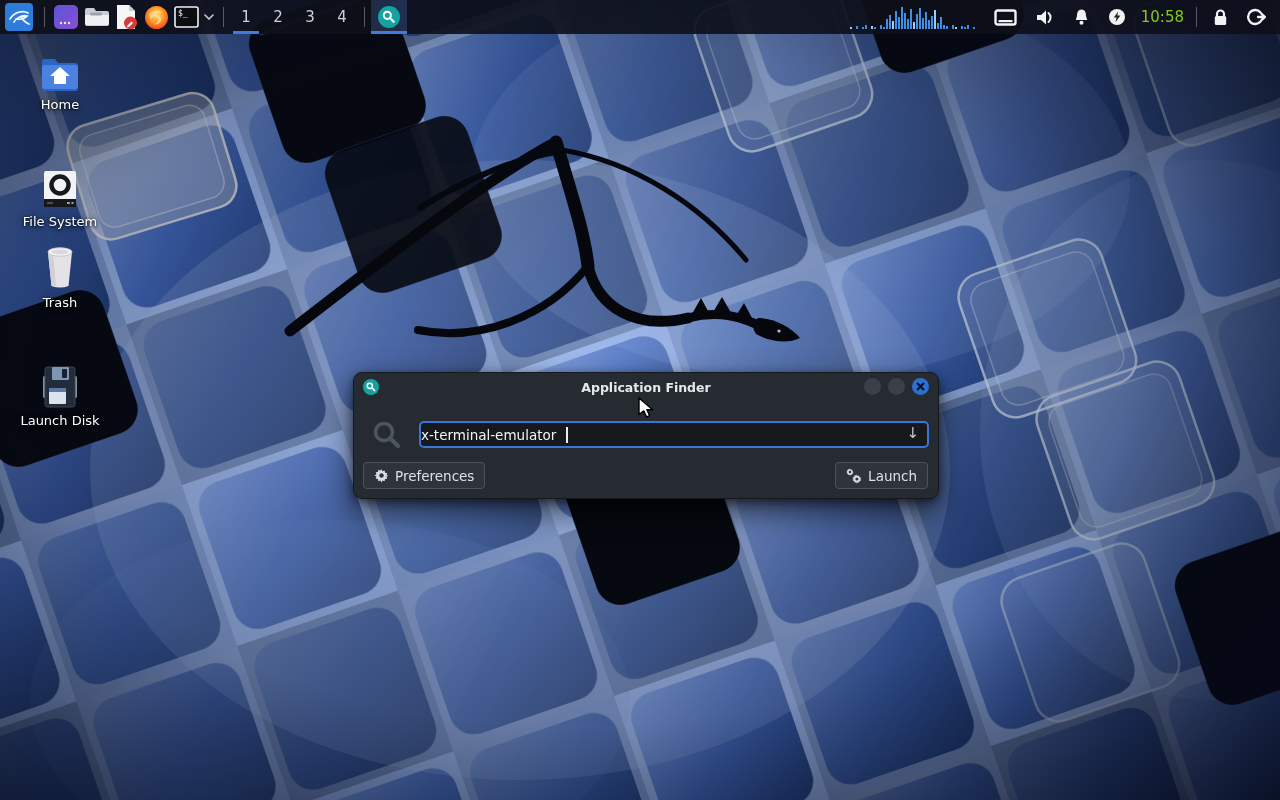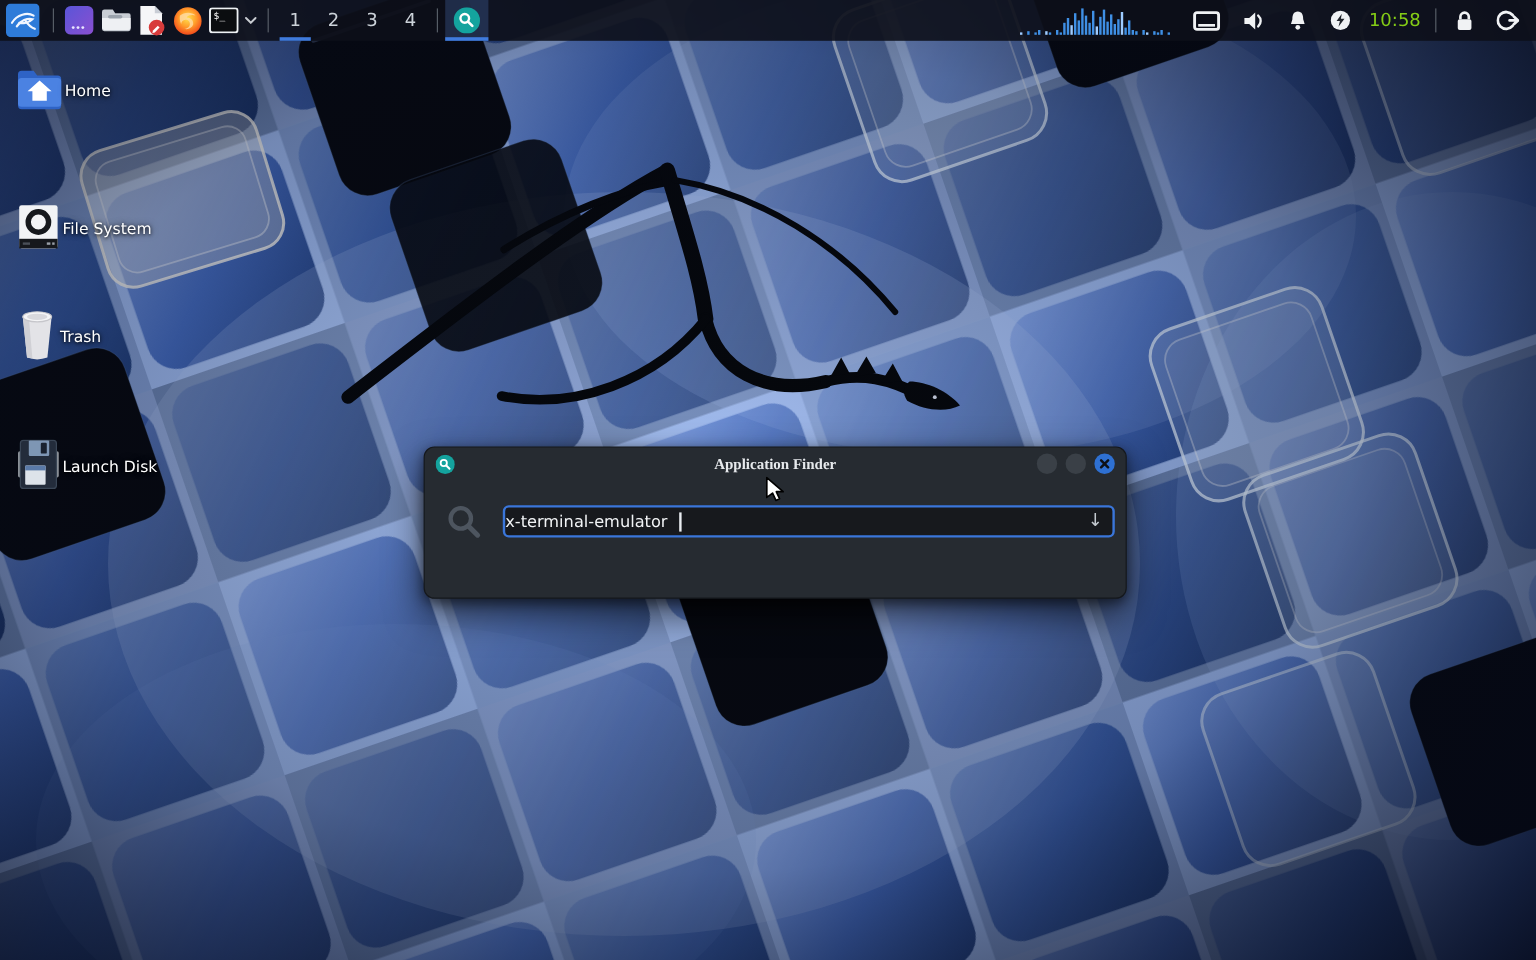--- a/index.html
+++ b/index.html
@@ -2,21 +2,21 @@
 <html><head>
 <meta charset="utf-8">
 <style>
   html,body{margin:0;padding:0;}
   body{width:1280px;height:800px;overflow:hidden;position:relative;
        font-family:"DejaVu Sans",sans-serif;background:#0a1126;-webkit-font-smoothing:antialiased;}
   svg{display:block}
   
   #wallpaper{position:absolute;inset:0;z-index:0;}
   
-  .desk-icon{position:absolute;left:12px;width:96px;display:flex;flex-direction:row;
+  .desk-icon{position:absolute;left:12px;width:96px;display:flex;flex-direction:column;
              align-items:center;z-index:2;cursor:default;}
   .desk-icon .lbl{margin-top:5px;font-size:13px;color:#fff;
                   text-shadow:0 1px 3px rgba(0,0,0,.95),0 0 6px rgba(0,0,0,.6);white-space:nowrap;}
   
   #panel{position:absolute;top:0;left:0;right:0;height:34px;z-index:5;
          background:rgba(13,16,26,.90);display:flex;align-items:center;
          justify-content:space-between;}
   .p-left,.p-right{display:flex;align-items:center;height:100%;}
   .p-sep{width:1px;height:20px;background:#565d66;margin:0 6px;flex:none;}
   .p-btn{height:100%;display:flex;align-items:center;justify-content:center;flex:none;}
@@ -26,21 +26,21 @@
   .ws-cell.active::after{content:"";position:absolute;left:3px;right:3px;bottom:0;height:3px;background:#3f7bdd;}
   .finder-cell{width:36px;position:relative;background:rgba(84,122,196,.28);}
   .finder-cell::after{content:"";position:absolute;left:0;right:0;bottom:0;height:3px;background:#3f7bdd;}
   .tray{margin:0 9px;}
   .clock{font-size:15px;color:#84cc16;margin:0 6px;}
   
   #finder{position:absolute;left:353px;top:372px;width:584px;height:125px;z-index:8;
           background:#262b31;border:1px solid #15181c;border-radius:9px;
           box-shadow:0 12px 30px rgba(0,0,0,.62),0 3px 10px rgba(0,0,0,.45);}
   .f-titlebar{position:absolute;top:0;left:0;right:0;height:28px;display:flex;align-items:center;}
-  .f-title{position:absolute;left:0;right:0;text-align:center;font-size:12.5px;font-weight:700;color:#e6e9ec;font-family:Liberation Serif, serif;}
+  .f-title{position:absolute;left:0;right:0;text-align:center;font-size:12.5px;font-weight:700;color:#e6e9ec;}
   .f-appicon{position:absolute;left:9px;top:6px;}
   .f-winbtns{position:absolute;right:9px;top:5px;display:flex;gap:7px;}
   .winbtn{width:17px;height:17px;border-radius:50%;background:#3a4047;position:relative;}
   .winbtn.close{background:#2e70d2;}
   .f-row{position:absolute;top:44px;left:0;right:0;height:34px;}
   .f-search-glyph{position:absolute;left:17px;top:2px;}
   .f-input{position:absolute;left:65px;top:4px;width:506px;height:23px;background:#17191d;
            border:2px solid #3a76da;border-radius:5px;display:flex;align-items:center;
            color:#f1f3f5;font-size:13.5px;}
   .f-caret{width:1.5px;height:16px;background:#e9edf1;margin-left:10px;}
@@ -176,21 +176,21 @@
       <circle cx="20" cy="16" r="8.5" fill="none" stroke="#16181c" stroke-width="4.5"></circle>
       <rect x="4" y="30" width="32" height="8" fill="#16181c"></rect>
       <rect x="27" y="33" width="3" height="2" fill="#9aa0a8"></rect>
         <rect x="31.5" y="33" width="2" height="2" fill="#9aa0a8"></rect>
       <rect x="7" y="33" width="6" height="2" fill="#4a4f57"></rect>
     </svg>
   </span>
   <span class="lbl">File System</span>
 </div>
 
-<div class="desk-icon" style="top:256px">
+<div class="desk-icon" style="top:244px">
   <span>
     <svg width="38" height="46" viewBox="0 0 38 46">
       <path d="M7 8 L31 8 L27.5 42 Q19 45 10.5 42 Z" fill="#e3e3e7"></path>
       <path d="M7 8 L12 8 L15 42.5 Q12 42 10.5 42 Z" fill="#d0d0d5"></path>
       <ellipse cx="19" cy="8" rx="12" ry="4.2" fill="#f4f4f6" stroke="#c6c6cb" stroke-width="1"></ellipse>
       <ellipse cx="19" cy="8" rx="8.5" ry="2.6" fill="#d8d8dd"></ellipse>
     </svg>
   </span>
   <span class="lbl">Trash</span>
 </div>
@@ -416,17 +416,35 @@
         <path d="M19.5 19.5 L27 27" stroke="#4d555f" stroke-width="4.2" stroke-linecap="round"></path>
       </svg>
     </span>
     <div class="f-input">
       <span>x-terminal-emulator</span>
       <span class="f-caret"></span>
       <span class="f-arrow">↓</span>
     </div>
   </div>
 
+  <div class="f-buttons">
+    <div class="f-btn prefs">
+      <svg width="15" height="15" viewBox="0 0 20 20">
+        <use href="#gearp" fill="#d9dce0"></use>
+          <circle cx="10" cy="10" r="3" fill="#2f343c"></circle>
+      </svg>
+      <span>Preferences</span>
+    </div>
+    <div class="f-btn launch">
+      <svg width="16" height="16" viewBox="0 0 22 22">
+        <use href="#gearp" transform="translate(0,0) scale(0.55)" fill="#d9dce0"></use>
+        <circle cx="5.5" cy="5.5" r="1.7" fill="#2f343c"></circle>
+        <use href="#gearp" transform="translate(8,8) scale(0.7)" fill="#d9dce0"></use>
+        <circle cx="15" cy="15" r="2.1" fill="#2f343c"></circle>
+      </svg>
+      <span>Launch</span>
+    </div>
+  </div>
 </div>
 
 <svg id="cursor" width="22" height="24" viewBox="0 0 22 24">
   <polygon points="1,1 1,17.5 5.8,13.9 8.6,20 11.6,18.6 8.9,12.7 14.6,12.7" fill="#fff" stroke="#000" stroke-width="1.4" stroke-linejoin="round"></polygon>
 </svg>
 
 </body></html>

